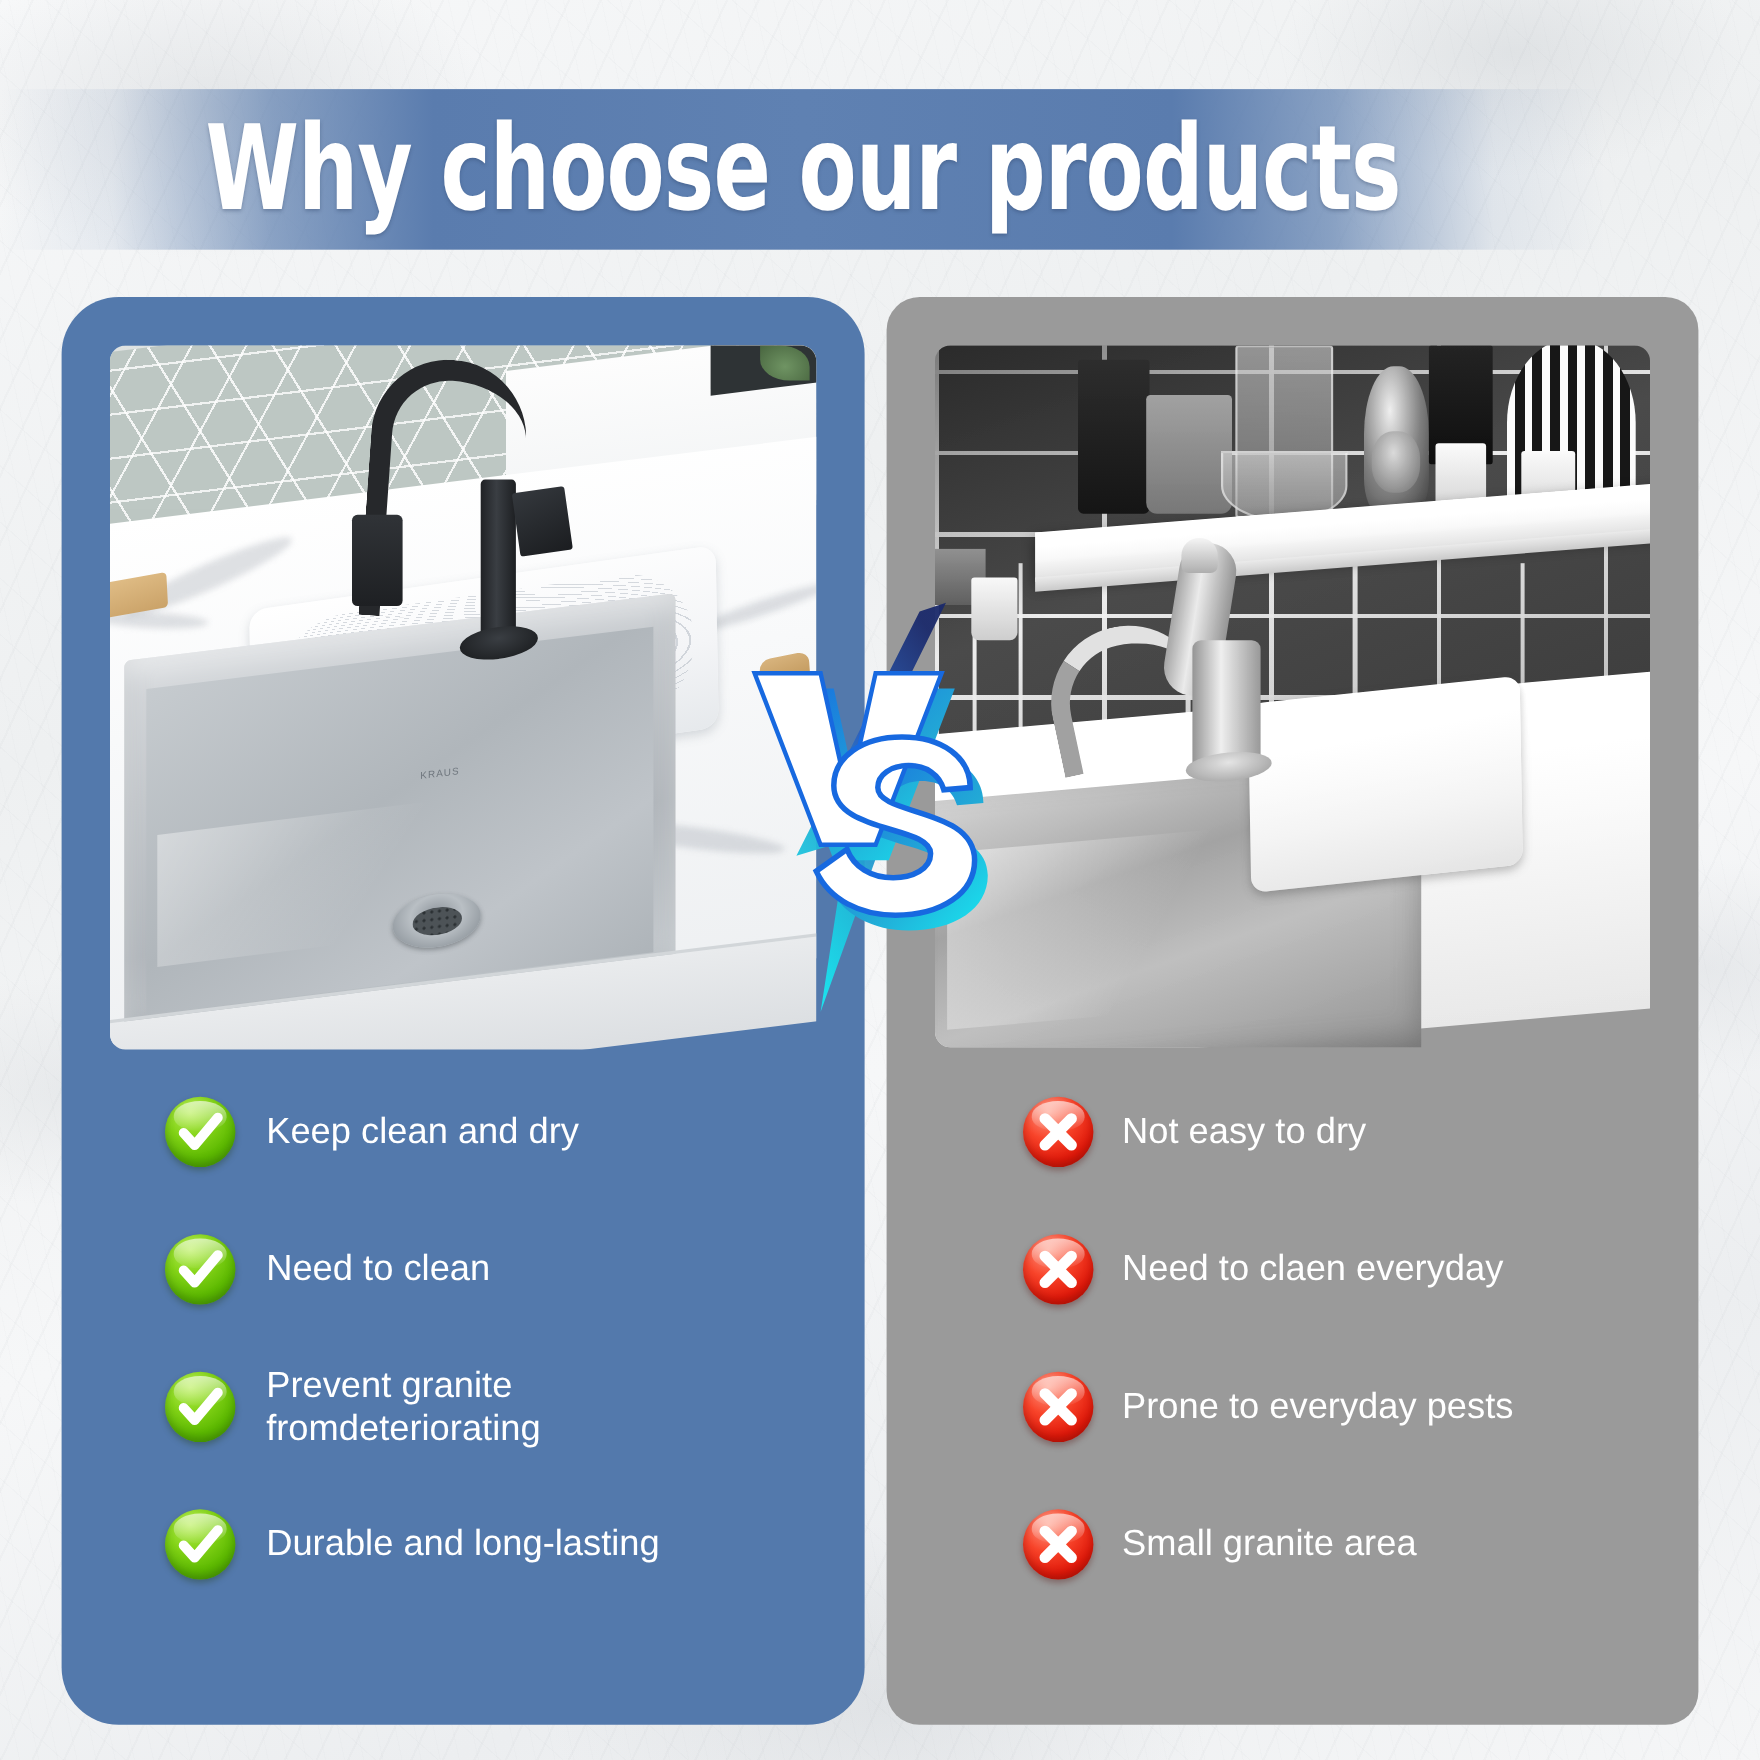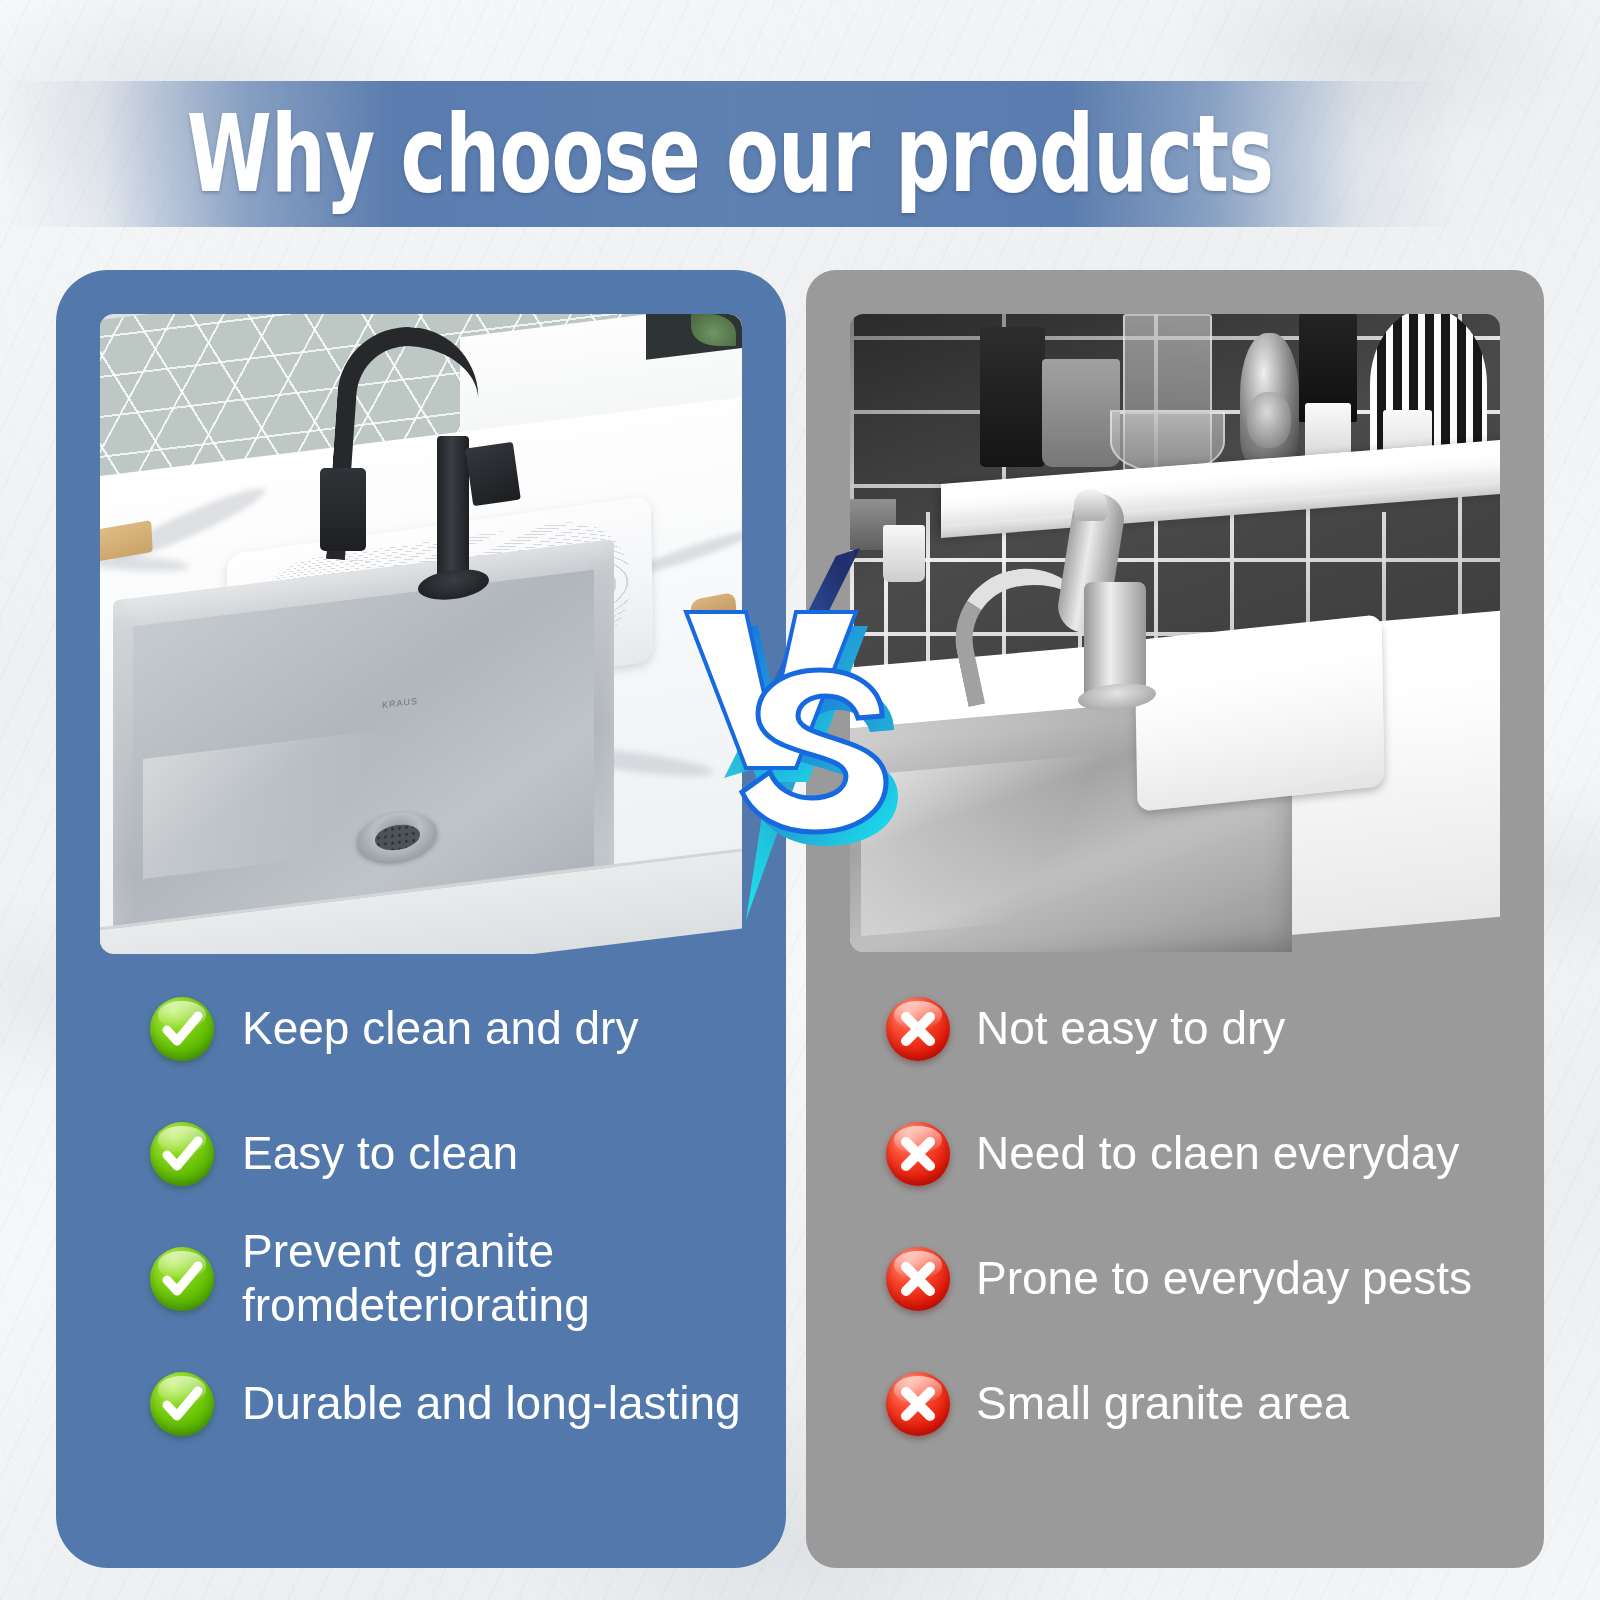--- a/index.html
+++ b/index.html
@@ -201,36 +201,36 @@
   .rp-box{position:absolute;left:-1%;top:29%;width:8%;height:8%;
     background:linear-gradient(180deg,#8b9094,#5d6265);}
 
   
   #vs{position:absolute;left:650px;top:520px;width:290px;height:420px;z-index:6;
     pointer-events:none;}
 
   
   .list{position:absolute;z-index:4;}
   #list-good{left:56px;top:975px;width:720px;}
-  #list-bad{left:806px;top:975px;width:730px;}
+  #list-bad{left:850px;top:975px;width:730px;}
   .row{display:flex;align-items:center;margin-bottom:18px;}
   #list-good .row{height:107px;}
   #list-bad  .row{height:107px;}
   .ico{flex:0 0 auto;width:64px;height:64px;border-radius:50%;position:relative;
     margin-left:94px;margin-right:28px;}
   #list-bad .ico{margin-left:80px;margin-right:26px;}
   .ico-check{background:radial-gradient(circle at 36% 22%,#b6ee52 0%,#83d317 36%,#5bb800 68%,#3f9400 100%);
     box-shadow:0 3px 6px rgba(32,58,12,.35), inset 0 -4px 8px rgba(40,80,10,.35);}
   .ico-x{background:radial-gradient(circle at 36% 22%,#ff9a86 0%,#f8442a 38%,#e0190a 70%,#b00d04 100%);
     box-shadow:0 3px 6px rgba(80,10,6,.35), inset 0 -4px 8px rgba(110,12,6,.35);}
   .ico::before{content:"";position:absolute;left:13%;top:7%;width:74%;height:42%;
     border-radius:50% 50% 46% 46%;
     background:linear-gradient(180deg,rgba(255,255,255,.62),rgba(255,255,255,.04));}
   .ico svg{position:absolute;left:0;top:0;width:100%;height:100%;}
-  .rtxt{color:#ffffff;font-size:46px;line-height:1.17;font-weight:normal;}
+  .rtxt{color:#ffffff;font-size:33px;line-height:1.17;font-weight:normal;}
 
   
   #watermark{position:absolute;left:24px;bottom:-4px;z-index:7;
     font-size:30px;color:rgba(120,128,136,.30);letter-spacing:4px;
     font-family:"DejaVu Sans","Liberation Sans",sans-serif;}
 </style>
 </head>
 <body>
 
 <div id="bg"></div>
@@ -356,21 +356,21 @@
     </div>
     <div class="rtxt">Keep clean and dry</div>
   </div>
 
   <div class="row">
     <div class="ico ico-check">
       <svg viewBox="0 0 64 64">
           <path d="M17 33 L27 44 L48 19" fill="none" stroke="#ffffff" stroke-width="9" stroke-linecap="round" stroke-linejoin="round"></path>
         </svg>
     </div>
-    <div class="rtxt">Easy to clean</div>
+    <div class="rtxt">Need to clean</div>
   </div>
 
   <div class="row">
     <div class="ico ico-check">
       <svg viewBox="0 0 64 64">
           <path d="M17 33 L27 44 L48 19" fill="none" stroke="#ffffff" stroke-width="9" stroke-linecap="round" stroke-linejoin="round"></path>
         </svg>
     </div>
     <div class="rtxt">
       <div>Prevent granite</div>

